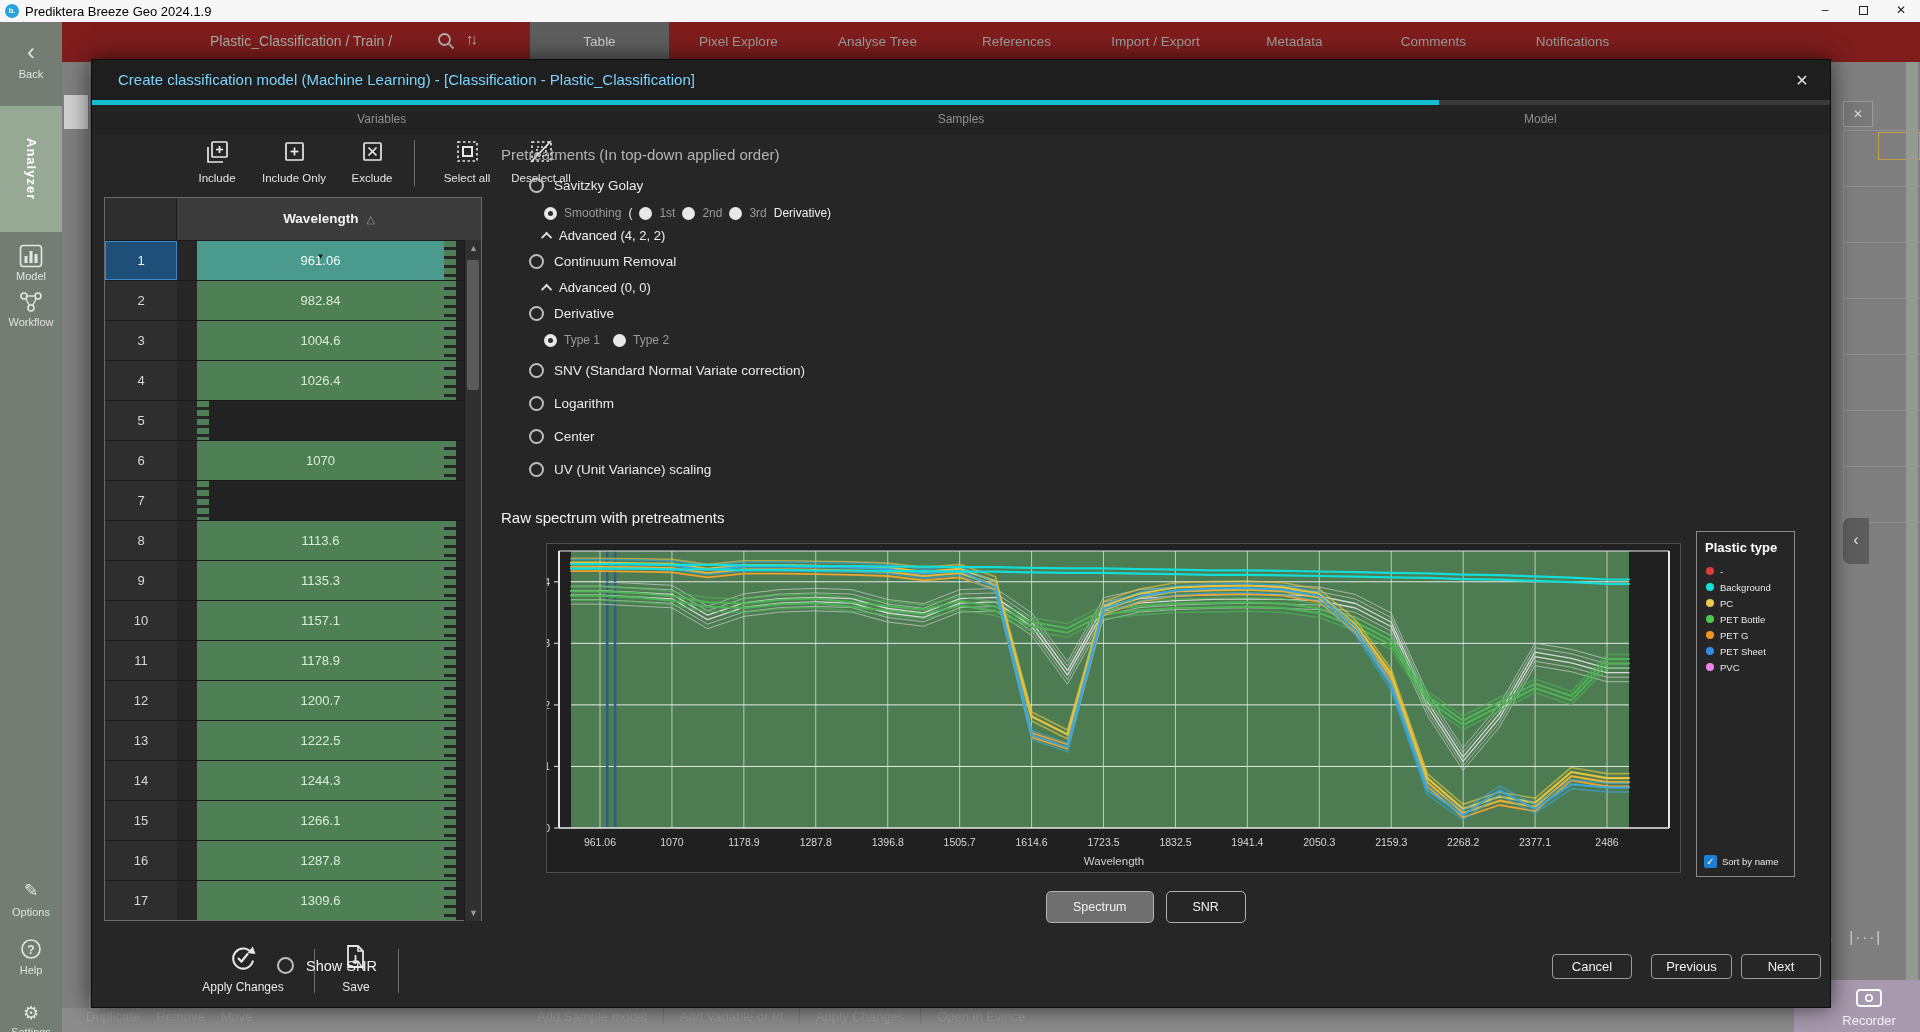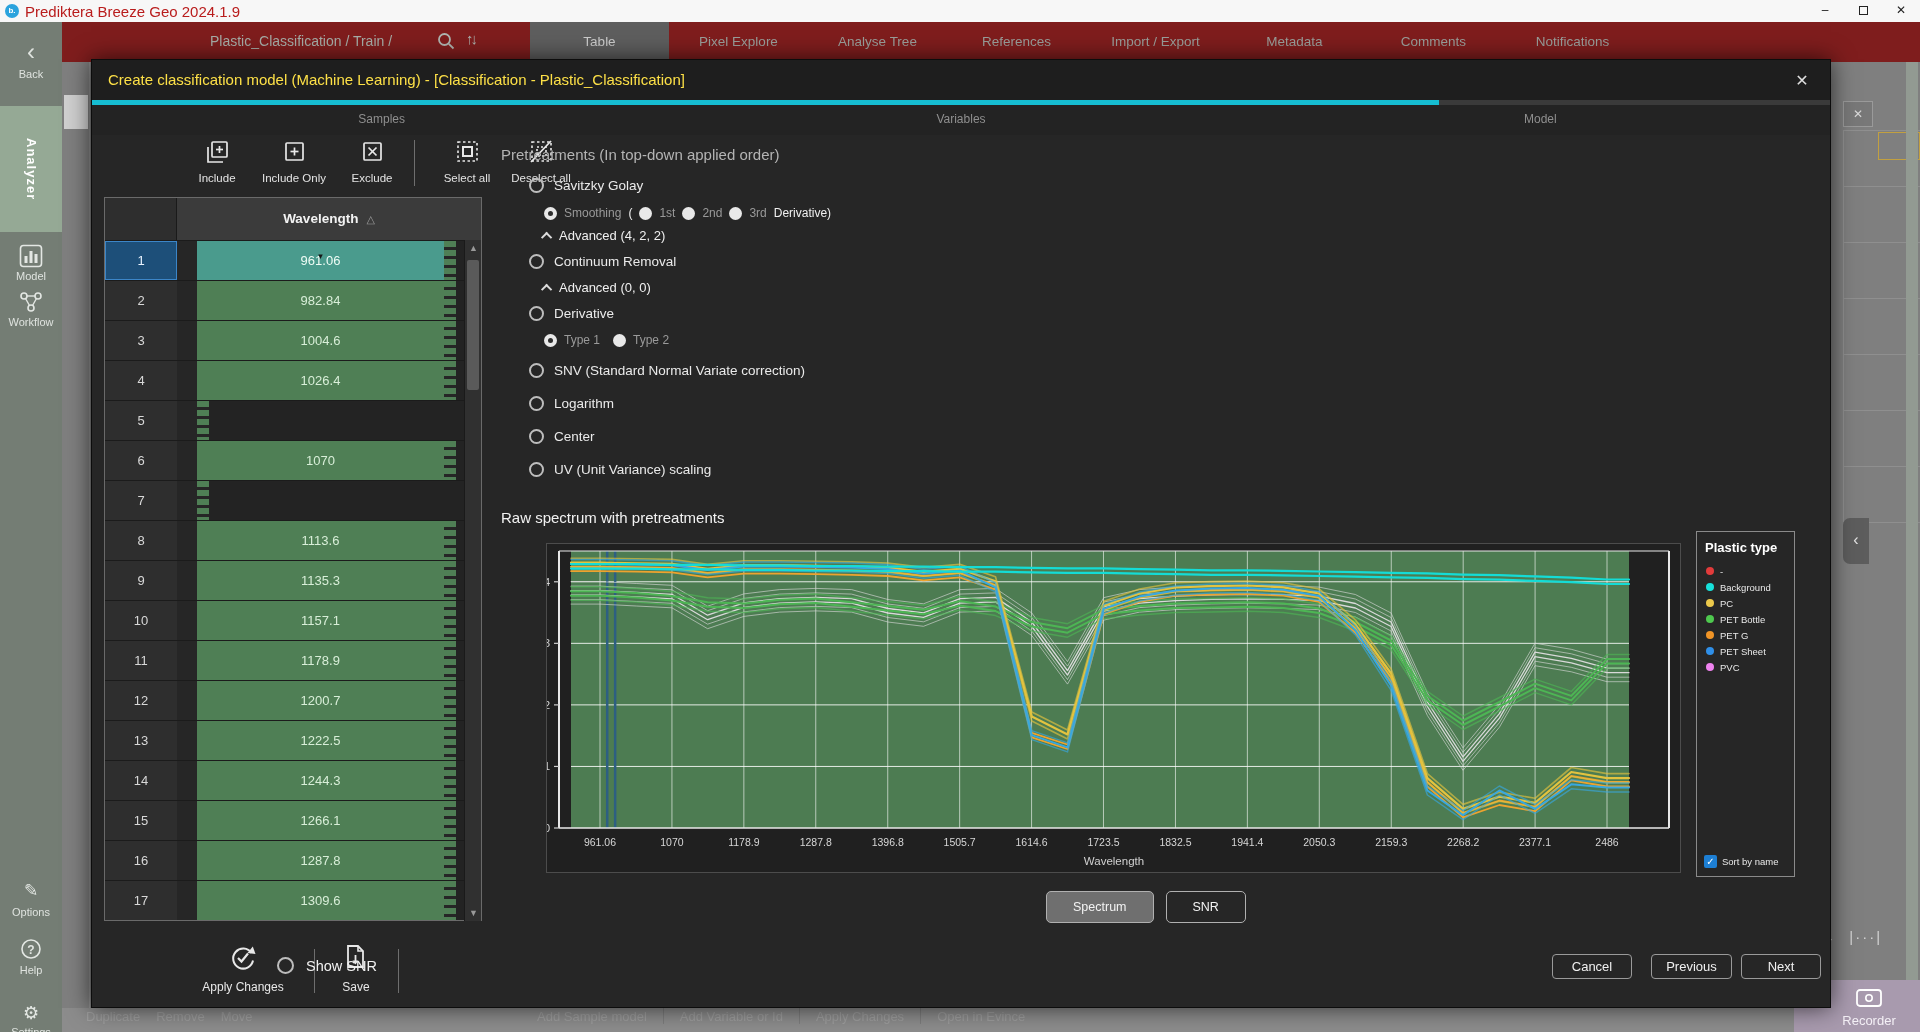--- a/index.html
+++ b/index.html
@@ -4,21 +4,21 @@
 <style>
   * { margin:0; padding:0; box-sizing:border-box; }
   html,body { background:#555; }
   .screen {
     position:relative; width:1920px; height:1032px; overflow:hidden;
     font-family:"Liberation Sans", sans-serif; background:#7f7f7f;
   }
   
   .titlebar { position:absolute; left:0; top:0; width:1920px; height:22px; background:#f7f7f7; z-index:30; display:flex; align-items:center; }
   .app-logo { width:14px; height:14px; border-radius:50%; background:#2aa3dd; color:#fff; font-size:8px; font-weight:bold; text-align:center; line-height:14px; margin:0 6px 0 5px; }
-  .win-title { font-size:15px; color:#b91c1c; }
+  .win-title { font-size:13px; color:#000000; }
   .win-controls { position:absolute; right:0; top:0; height:22px; display:flex; }
   .win-btn { width:38px; height:22px; text-align:center; line-height:20px; font-size:12px; color:#222; }
   .win-max-box { width:9px; height:9px; border:1px solid #222; display:inline-block; margin-top:6px; }
   
   .topbar { position:absolute; left:62px; top:22px; width:1858px; height:40px; background:#7f1d1d; z-index:1; }
   .breadcrumb { position:absolute; left:148px; top:11px; font-size:14px; color:#a7ada7; }
   .search-ico { position:absolute; left:374px; top:9px; }
   .sort-ico { position:absolute; left:404px; top:8px; font-size:15px; color:#aeb3ae; letter-spacing:-3px; }
   .nav-tabs { position:absolute; left:468px; top:0; height:40px; display:flex; }
   .nav-tab { width:139px; height:40px; line-height:40px; text-align:center; font-size:13.5px; color:#9b9f9b; }
@@ -44,21 +44,21 @@
   .debris-grid .hline { position:absolute; left:0; width:77px; height:1px; background:#8f8f8f; }
   .debris-cell-orange { position:absolute; left:1878px; top:132px; width:42px; height:28px; border:1px solid #c2a040; z-index:1; }
   .debris-handle { position:absolute; left:1843px; top:518px; width:26px; height:46px; background:#5d5d5d; border-radius:7px 0 0 7px; color:#e2e2e2; font-size:16px; text-align:center; line-height:44px; z-index:1; }
   .debris-bottomicons { position:absolute; left:1820px; top:928px; color:#d2d2d2; font-size:15px; z-index:1; letter-spacing:2px; }
   .debris-scroll { position:absolute; left:1906px; top:62px; width:12px; height:946px; background:#929a92; z-index:1; }
   .debris-leftbox { position:absolute; left:64px; top:95px; width:24px; height:34px; background:#cfcfcf; z-index:1; }
   .debris-leftline { position:absolute; left:89px; top:62px; width:1px; height:946px; background:#8f8f8f; z-index:1; }
   
   .dialog { position:absolute; left:91px; top:59px; width:1740px; height:949px; background:#262626; border:1px solid #0c0c0c; box-shadow:0 0 22px rgba(0,0,0,.65); z-index:10; }
   .dlg-title { position:absolute; left:0; top:0; width:100%; height:40px; background:#1e1e1e; }
-  .dlg-title .txt { line-height:40px; padding-left:16px; font-size:15px; color:#fde047; }
+  .dlg-title .txt { line-height:40px; padding-left:26px; font-size:15px; color:#7dd3fc; }
   .dlg-close { position:absolute; right:16px; top:9px; width:24px; height:24px; color:#dedede; font-size:16px; text-align:center; line-height:24px; }
   .dlg-progress { position:absolute; left:0; top:40px; width:100%; height:5px; background:#3a3a3a; }
   .dlg-progress .fill { height:5px; background:#16bdd2; }
   .dlg-tabs { position:absolute; left:0; top:45px; width:100%; height:30px; display:flex; background:#232323; }
   .dlg-tab { flex:1; text-align:center; line-height:28px; font-size:12px; color:#8f8f8f; }
   .dlg-tab.active { color:#fff; font-weight:bold; }
   
   .tool { position:absolute; top:78px; width:66px; text-align:center; }
   .tool svg { display:block; margin:0 auto; }
   .tool .tl { font-size:11.5px; color:#e3e3e3; margin-top:6px; white-space:nowrap; }
@@ -239,22 +239,22 @@
 
   <div class="dialog">
     <div class="dlg-title">
       <div class="txt">Create classification model (Machine Learning) - [Classification - Plastic_Classification]</div>
       <div class="dlg-close">✕</div>
     </div>
     <div class="dlg-progress">
         <div class="fill" id="progress-fill" style="width: 77.5%;"></div>
       </div>
     <div class="dlg-tabs" id="dlg-tabs">
+        <div class="dlg-tab">Variables</div>
         <div class="dlg-tab">Samples</div>
-        <div class="dlg-tab">Variables</div>
         <div class="dlg-tab">Model</div>
       </div>
 
     <div class="tool" style="left:92px;">
       <svg width="28" height="28" viewBox="0 0 28 28">
           <polyline points="5,9 5,24 20,24" fill="none" stroke="#e8e8e8" stroke-width="1.7"></polyline>
           <rect x="9" y="4" width="15" height="15" rx="1" fill="none" stroke="#e8e8e8" stroke-width="1.7"></rect>
           <line x1="16.5" y1="8" x2="16.5" y2="15" stroke="#e8e8e8" stroke-width="1.7"></line>
           <line x1="13" y1="11.5" x2="20" y2="11.5" stroke="#e8e8e8" stroke-width="1.7"></line>
         </svg>

